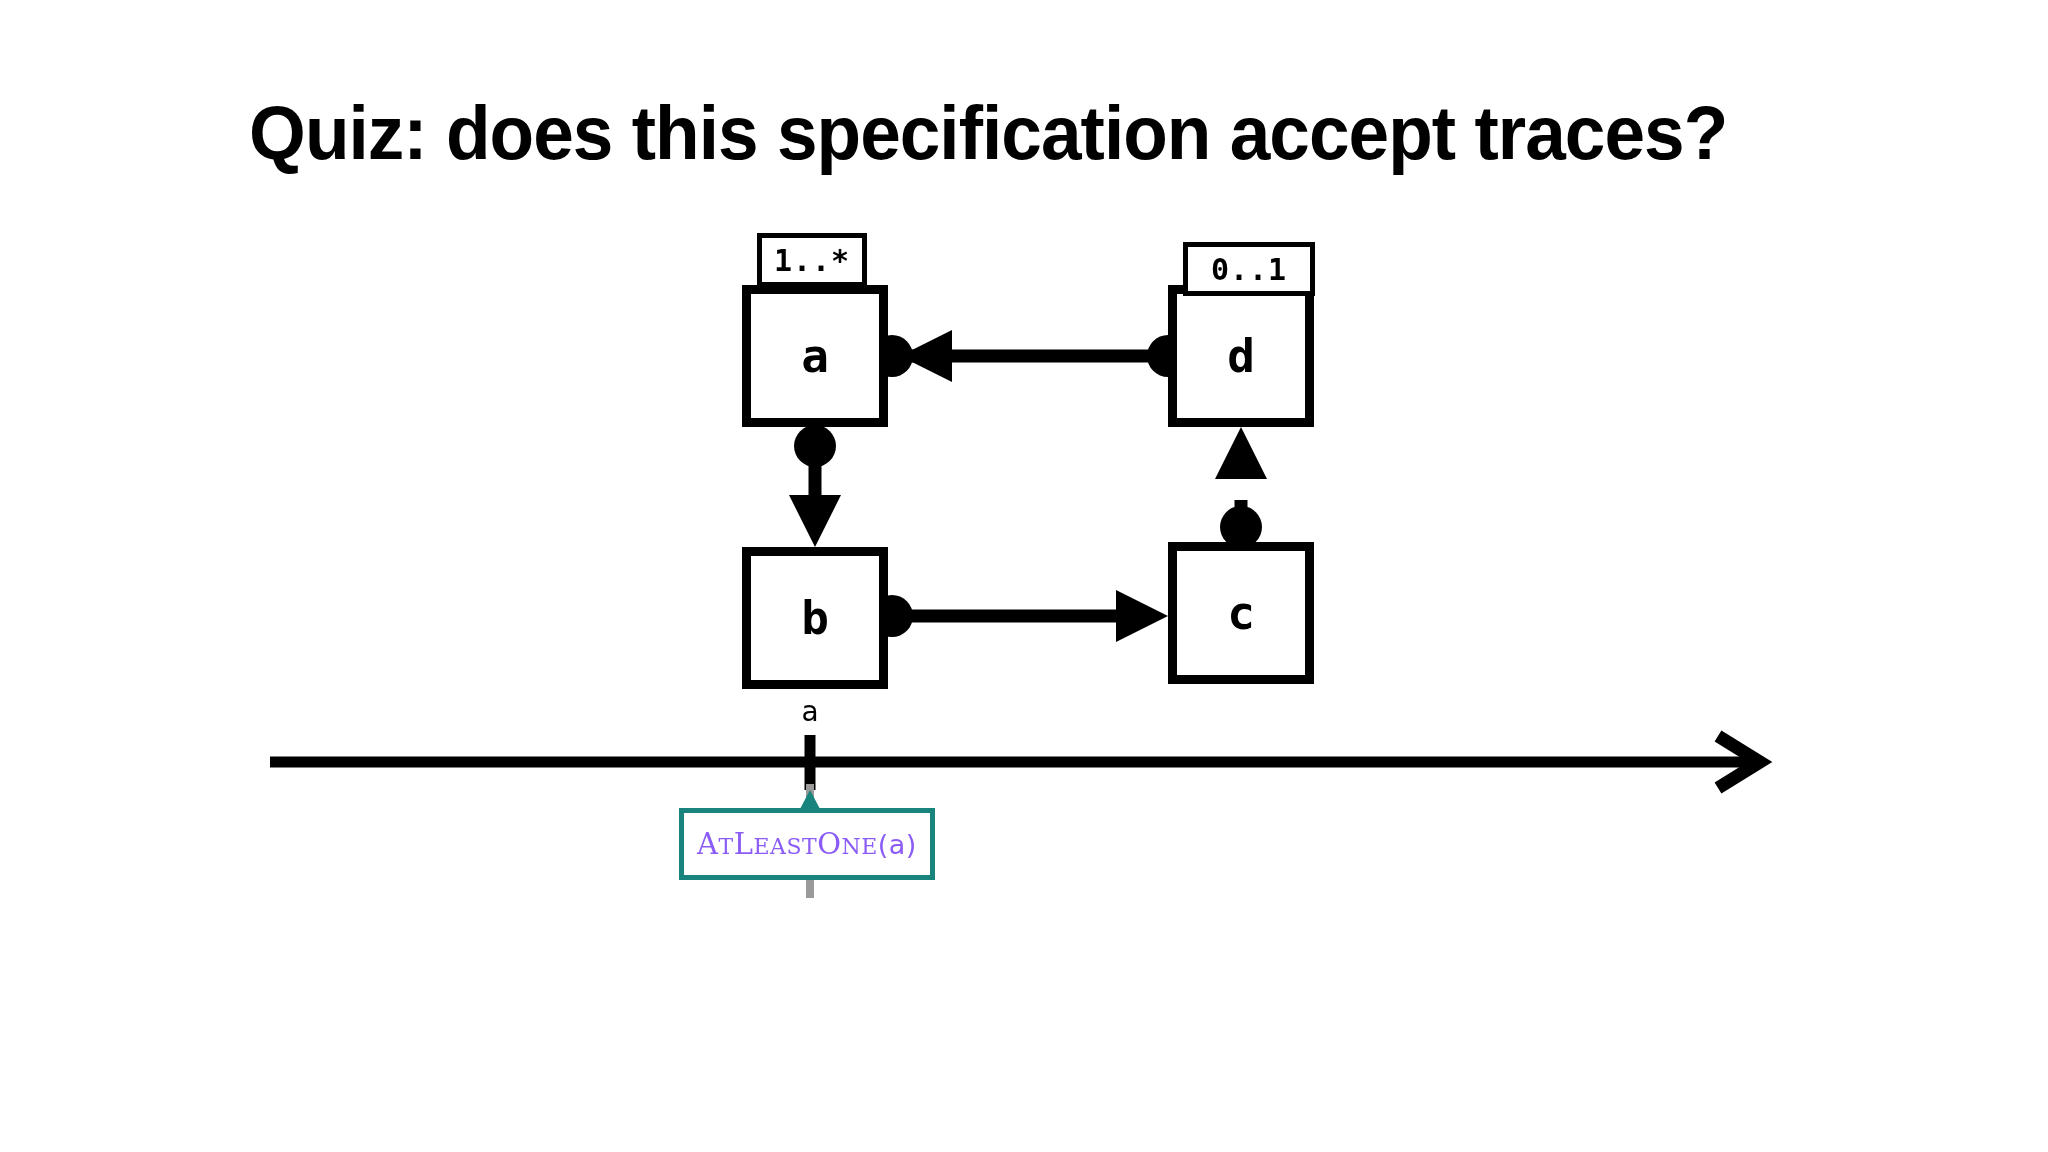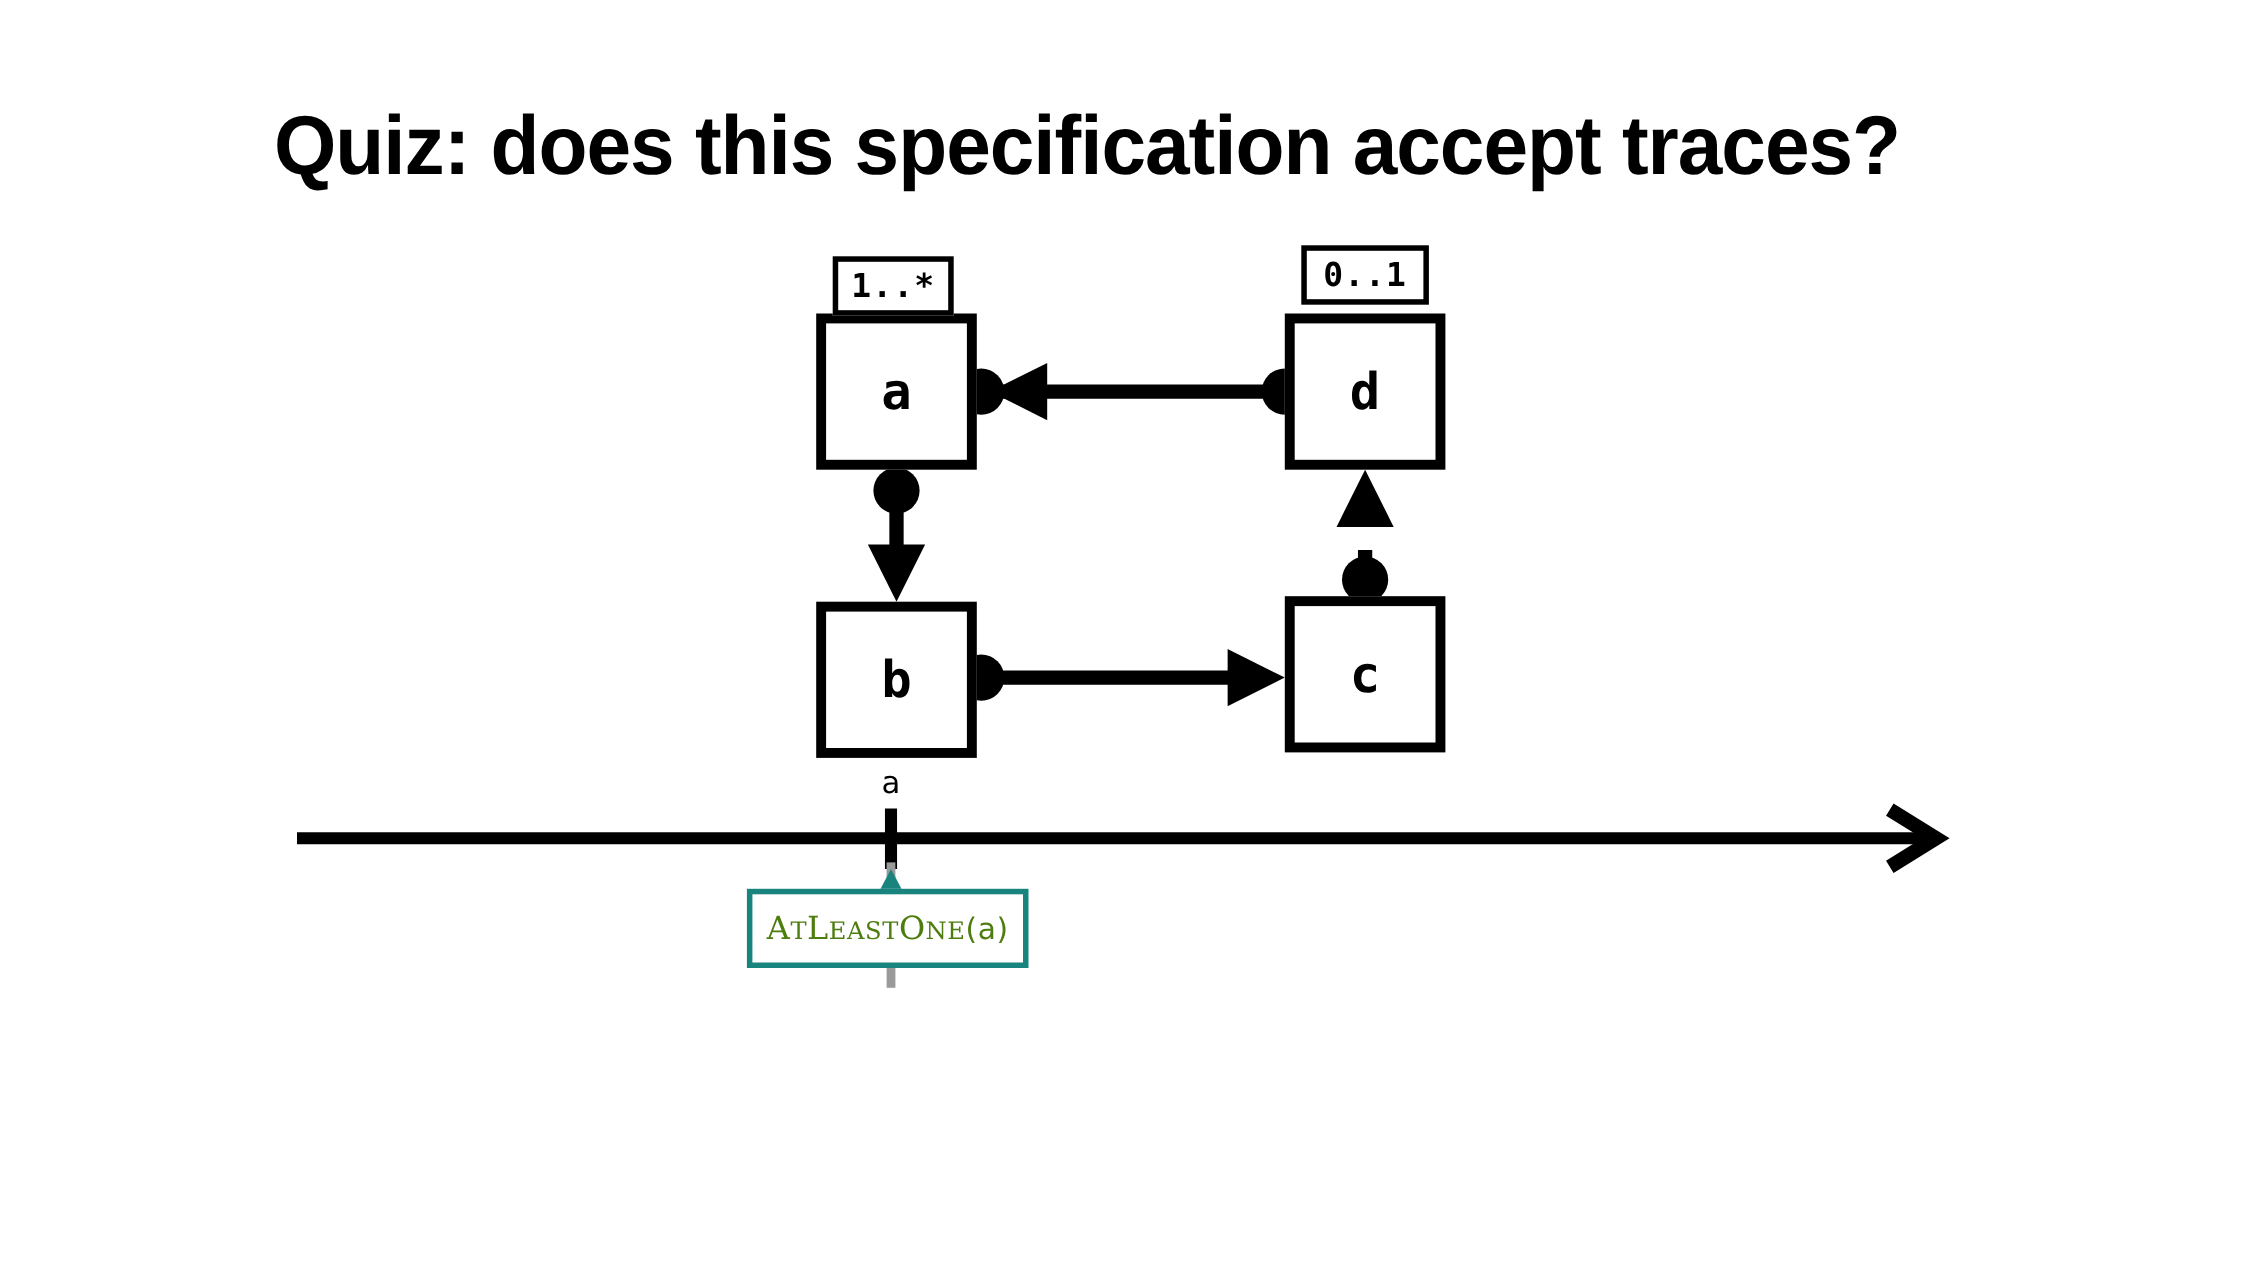--- a/index.html
+++ b/index.html
@@ -72,21 +72,21 @@
     align-items: center;
     justify-content: center;
     font-family: "DejaVu Sans Mono", "Liberation Mono", monospace;
     font-size: 30px;
     font-weight: bold;
     color: #000000;
     letter-spacing: 1px;
     z-index: 5;
   }
   #mult-a { left: 757px;  top: 233px; width: 110px; height: 54px; }
-  #mult-d { left: 1183px; top: 223px; width: 116px; height: 54px; }
+  #mult-d { left: 1183px; top: 242px; width: 132px; height: 54px; }
 
   
   #timeline-svg {
     position: absolute;
     left: 0;
     top: 0;
     width: 2048px;
     height: 1152px;
     z-index: 3;
   }
@@ -115,21 +115,21 @@
     background: #ffffff;
     box-sizing: border-box;
     display: flex;
     align-items: center;
     justify-content: center;
     z-index: 6;
   }
   #annotation-label {
     font-family: "DejaVu Serif", "Liberation Serif", serif;
     font-size: 29px;
-    color: #4d7c0f;
+    color: #8b5cf6;
     white-space: nowrap;
     letter-spacing: 0.5px;
   }
   #annotation-label .sc-cap { font-size: 29px; }
   #annotation-label .sc-small {
     font-size: 22px;
     letter-spacing: 0.5px;
   }
   #annotation-label .arg {
     font-family: "DejaVu Sans", "Liberation Sans", sans-serif;

